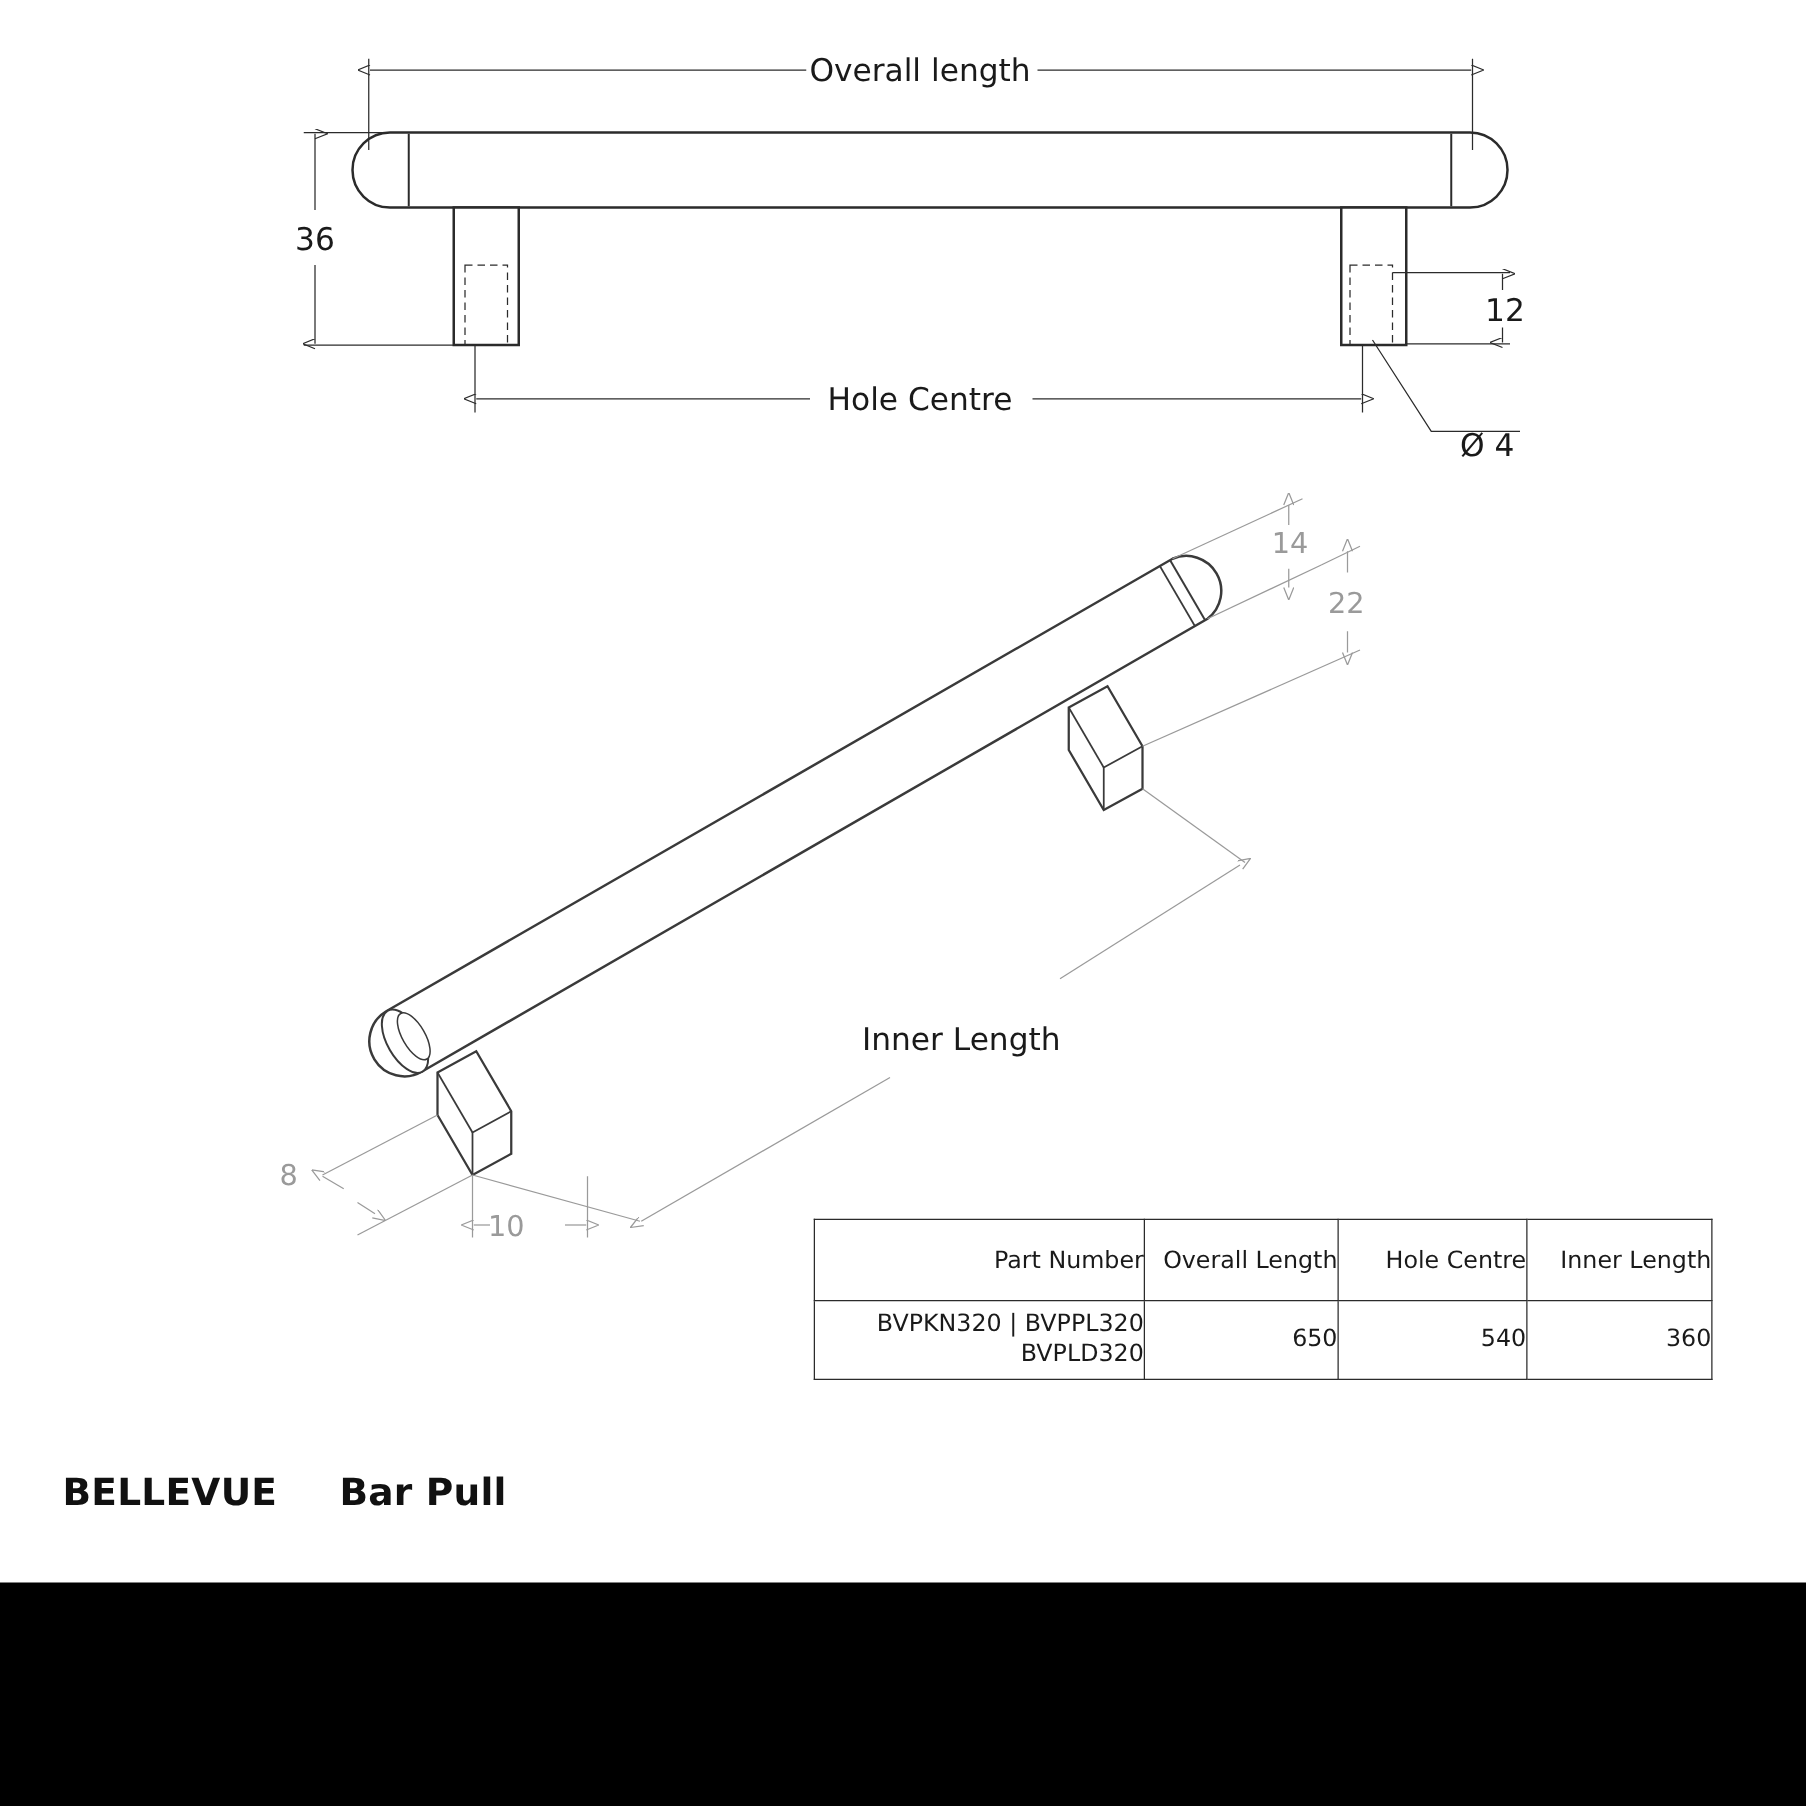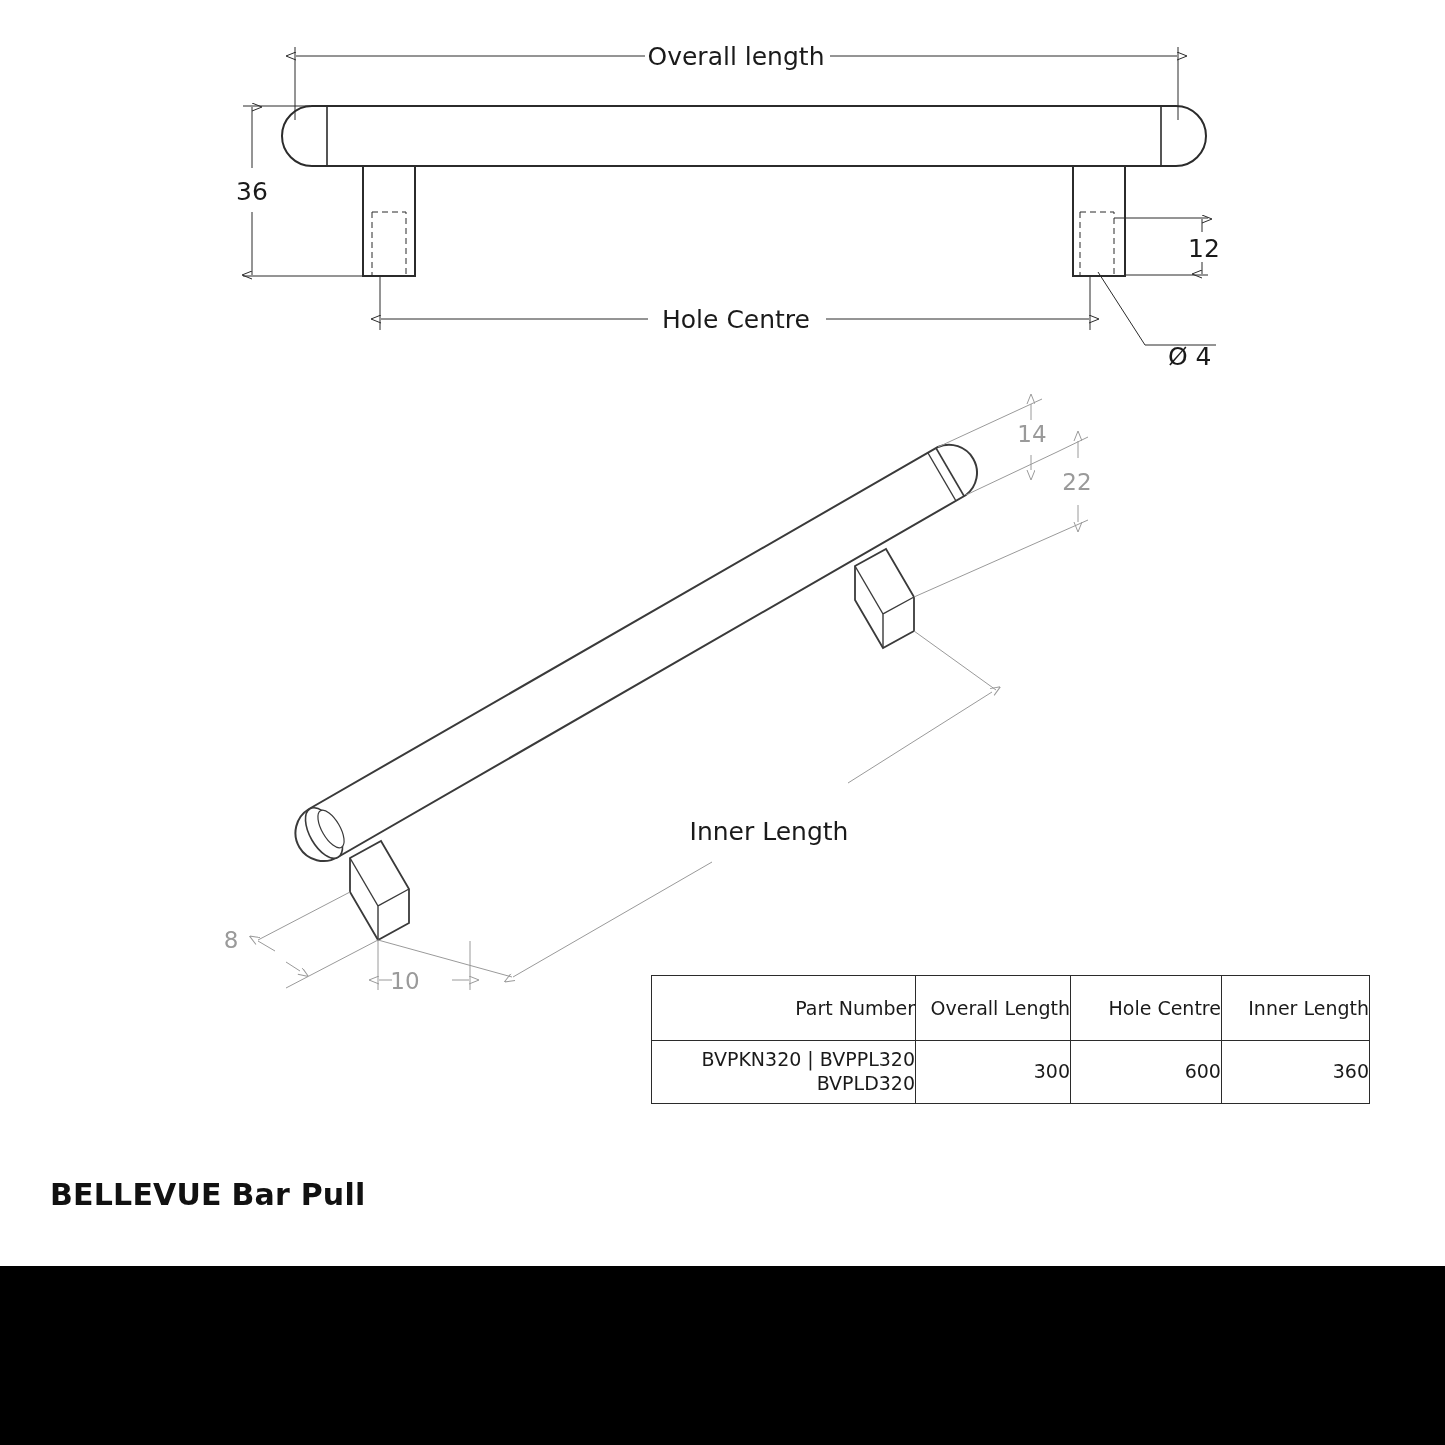--- a/index.html
+++ b/index.html
@@ -68,21 +68,21 @@
   .product-title {
     position: absolute;
     left: 50px;
     top: 1177px;
     font-size: 30px;
     color: #111111;
     font-family: "DejaVu Sans", sans-serif;
     letter-spacing: 0.2px;
   }
   .product-title .brand { font-weight: bold; }
-  .product-title .model { font-weight: bold; }
+  .product-title .model { font-weight: bold; margin-left: 40px; }
 
   
   .footer {
     position: absolute;
     left: 0;
     top: 1266px;
     width: 1445px;
     height: 179px;
     background: #000000;
   }
@@ -246,22 +246,22 @@
         <th class="col-hc">Hole Centre</th>
         <th class="col-il">Inner Length</th>
       </tr>
     </thead>
     <tbody>
       <tr>
         <td>
           <div>BVPKN320 | BVPPL320</div>
           <div>BVPLD320</div>
         </td>
-        <td>300</td>
-        <td>600</td>
+        <td>650</td>
+        <td>540</td>
         <td>360</td>
       </tr>
     </tbody>
   </table>
 
   <div class="product-title">
     <span class="brand">BELLEVUE</span>
     <span class="model">Bar Pull</span>
   </div>
 

